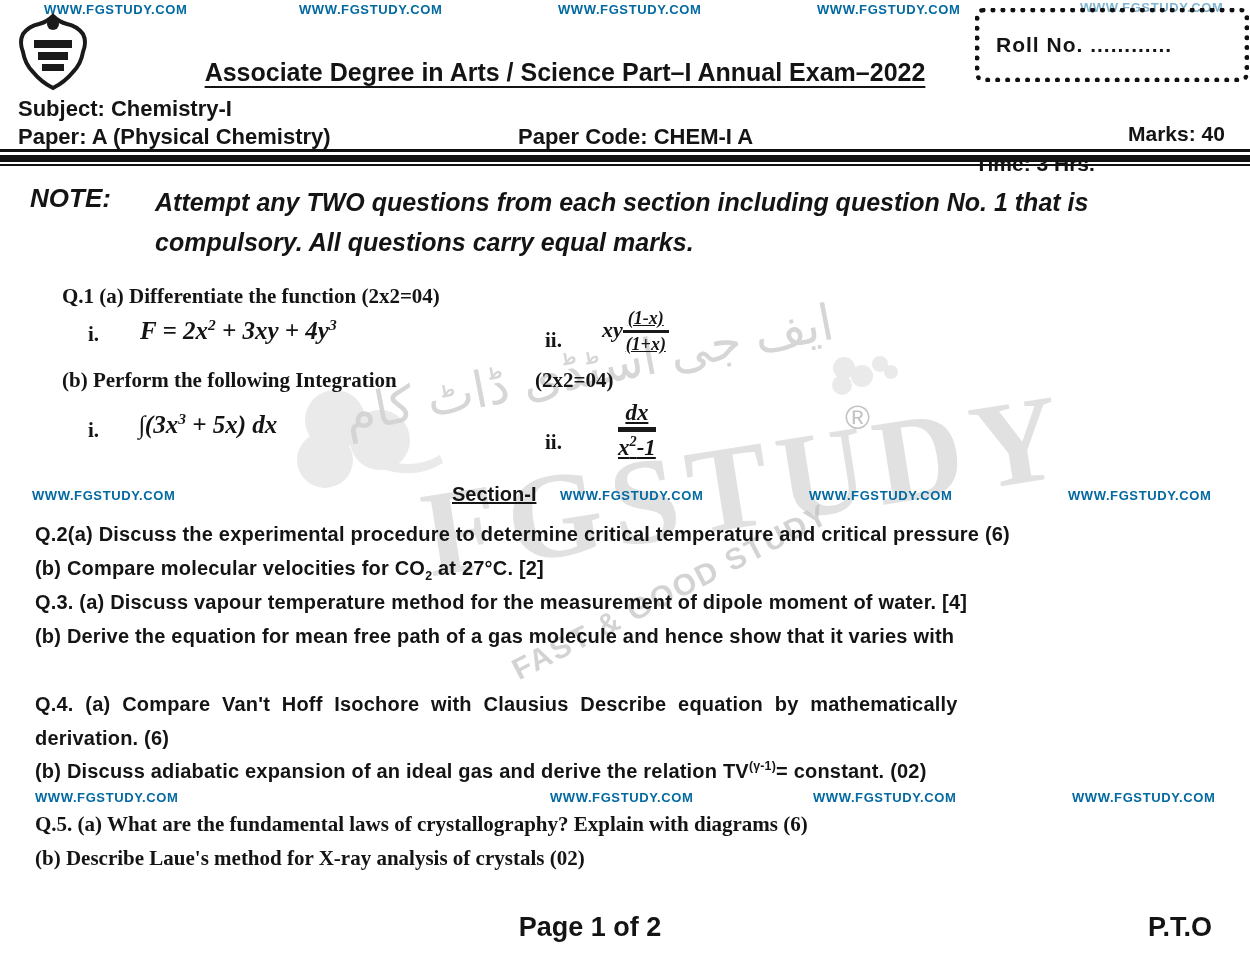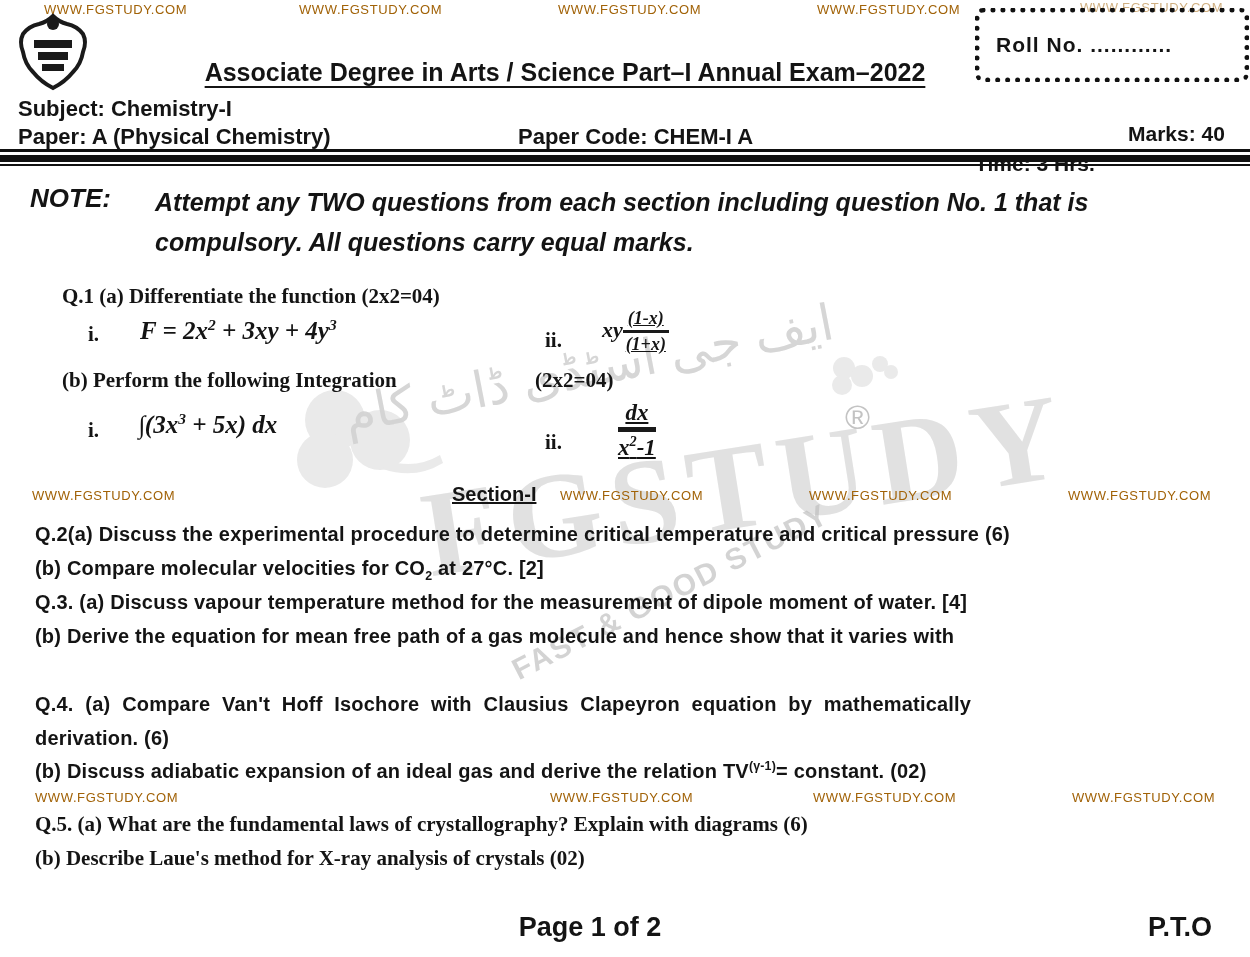--- a/index.html
+++ b/index.html
@@ -1,21 +1,21 @@
 <!DOCTYPE html>
 <html><head>
 <meta charset="utf-8">
 <style>
   html,body{margin:0;padding:0;background:#fff;}
   .page{position:relative;width:1250px;height:957px;background:#fff;overflow:hidden;
         font-family:"Liberation Sans",sans-serif;color:#141414;}
   .abs{position:absolute;}
 
   
-  .wm{font-size:13px;font-weight:400;color:#a16207;letter-spacing:.6px;white-space:nowrap;}
+  .wm{font-size:13px;font-weight:700;color:#0369a1;letter-spacing:.6px;white-space:nowrap;}
   .wm.faint{opacity:.5;}
 
   
   .wm-layer{z-index:0;}
   .wm-brand{font-family:"Liberation Serif",serif;font-weight:700;font-size:122px;
             color:#c9c9c9;opacity:.55;letter-spacing:10px;transform:rotate(-9deg);white-space:nowrap;}
   .wm-reg{font-size:34px;color:#b5b5b5;opacity:.8;}
   .wm-tagline{font-weight:700;font-size:30px;color:#bdbdbd;opacity:.65;letter-spacing:2px;
               transform:rotate(-27deg);white-space:nowrap;}
   .wm-urdu{font-size:50px;color:#d2d2d2;opacity:.9;transform:rotate(-11deg);white-space:nowrap;}
@@ -161,21 +161,21 @@
     <span class="abs wm" style="left:1068px;top:488px;">WWW.FGSTUDY.COM</span>
 
     <div class="abs qline" style="left:35px;top:523px;">Q.2(a) Discuss the experimental procedure to determine critical temperature and critical  pressure   (6)</div>
     <div class="abs qline" style="left:35px;top:557px;">
       <span>(b) Compare molecular velocities for CO</span><span class="sub">2</span><span> at 27°C. [2]</span>
     </div>
 
     <div class="abs qline" style="left:35px;top:591px;">Q.3. (a) Discuss vapour temperature method for the measurement of dipole moment of water.    [4]</div>
     <div class="abs qline" style="left:35px;top:625px;">(b) Derive the equation for mean free path of a gas molecule and hence show that it varies with</div>
 
-    <div class="abs qline" style="left:35px;top:693px;word-spacing:6px;">Q.4. (a) Compare Van't Hoff Isochore with Clausius Clapeyron equation by mathematically</div>
+    <div class="abs qline" style="left:35px;top:693px;word-spacing:6px;">Q.4. (a) Compare Van't Hoff Isochore with Clausius Describe equation by mathematically</div>
     <div class="abs qline" style="left:35px;top:727px;">derivation. (6)</div>
     <div class="abs qline" style="left:35px;top:759px;">
       <span>(b) Discuss adiabatic expansion of an ideal gas and derive the relation TV</span><span class="sup">(γ-1)</span><span>= constant. (02)</span>
     </div>
 
     <span class="abs wm" style="left:35px;top:790px;">WWW.FGSTUDY.COM</span>
     <span class="abs wm" style="left:550px;top:790px;">WWW.FGSTUDY.COM</span>
     <span class="abs wm" style="left:813px;top:790px;">WWW.FGSTUDY.COM</span>
     <span class="abs wm" style="left:1072px;top:790px;">WWW.FGSTUDY.COM</span>
 

